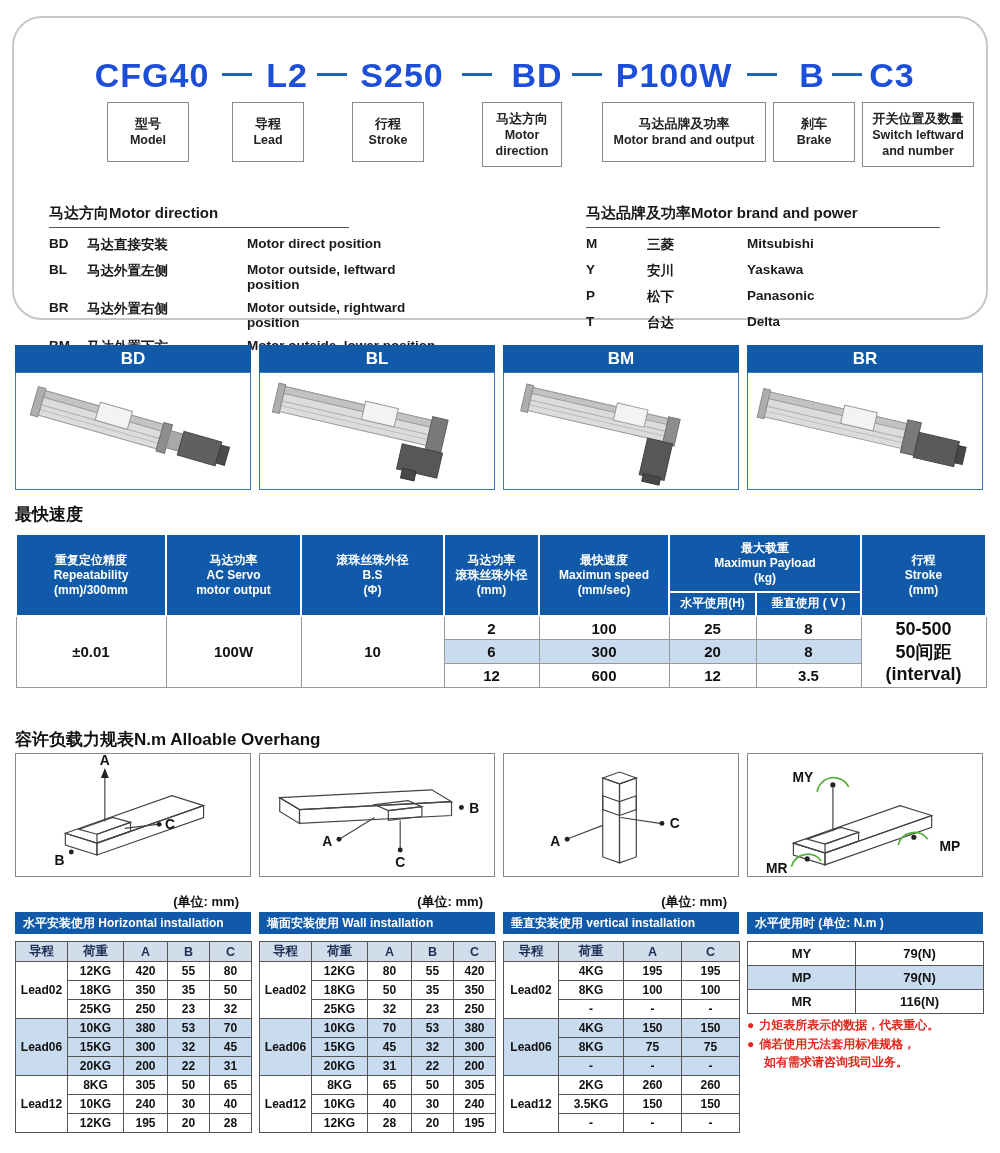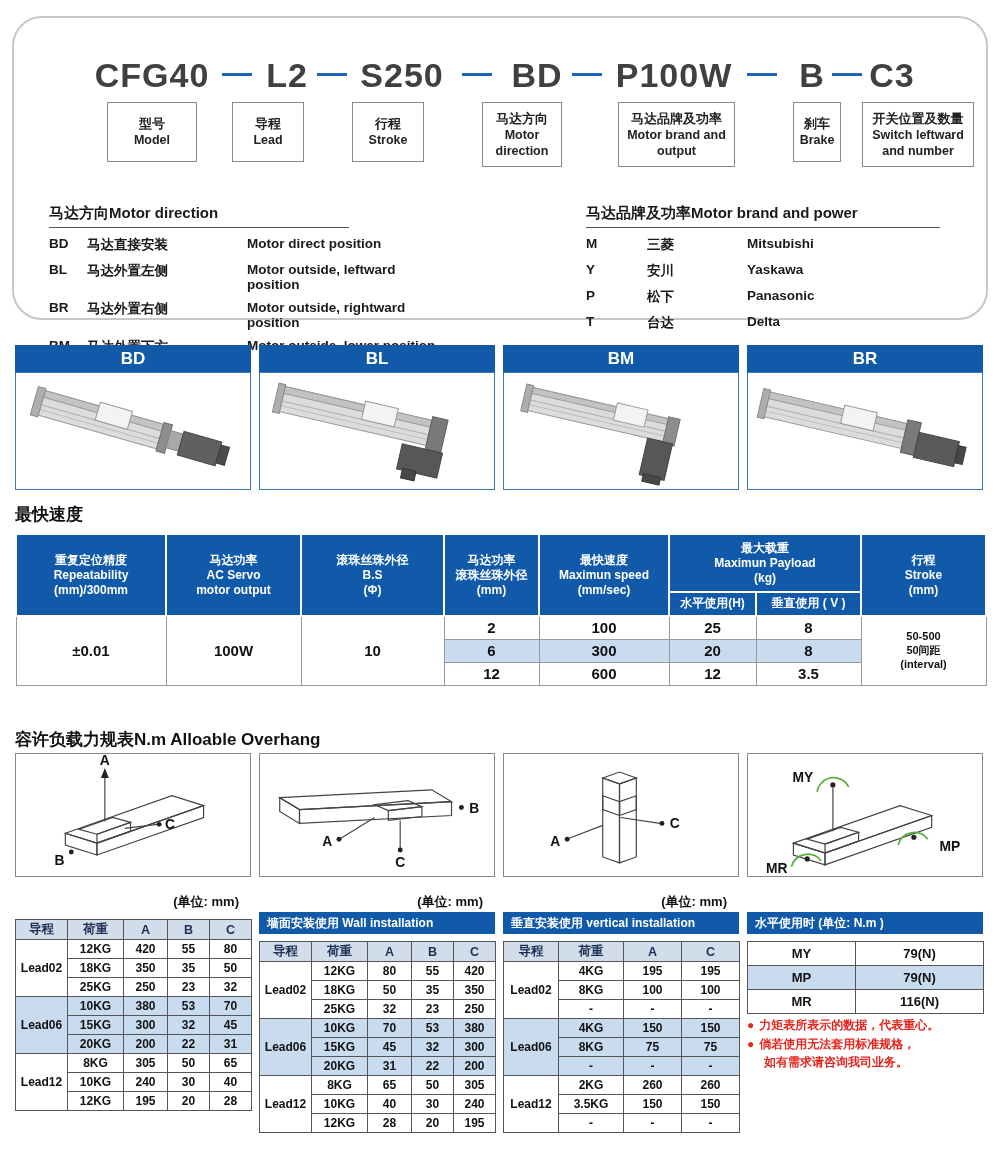--- a/index.html
+++ b/index.html
@@ -11,21 +11,21 @@
     font-family: "Liberation Sans", sans-serif;
     color: #111;
     overflow: hidden;
   }
   .abs { position: absolute; }
 
   
   .top-panel { left:12px; top:16px; width:976px; height:304px;
     border:2px solid #c7c7c7; border-radius:30px; background:#fff; }
   .model-seg { position:absolute; top:38px; transform:translateX(-50%);
-    color:#404040; font-size:34px; font-weight:bold; letter-spacing:1px; white-space:nowrap; }
+    color:#1d4ed8; font-size:34px; font-weight:bold; letter-spacing:1px; white-space:nowrap; }
   .model-dash { position:absolute; top:38px; transform:translateX(-50%);
     color:#1b64b5; font-size:30px; font-weight:bold; }
   .mlabel { position:absolute; top:84px; border:1px solid #8a8a8a; background:#fff;
     min-height:60px; padding:7px 3px; text-align:center;
     display:flex; flex-direction:column; justify-content:center; }
   .mlabel .cn { font-size:13px; font-weight:bold; color:#222; }
   .mlabel .en { font-size:12.5px; font-weight:bold; color:#222; line-height:1.25; }
 
   .legend-block { position:absolute; top:186px; }
   .legend-title { font-size:15px; font-weight:bold; color:#1a1a1a;
@@ -50,21 +50,21 @@
   .tech-table { position:absolute; left:15px; top:533px; width:970px;
     border-collapse:collapse; table-layout:fixed; }
   .tech-table thead th { background:#115aa9; color:#fff; font-size:12px; font-weight:bold;
     border:2px solid #fff; padding:2px; line-height:1.3; vertical-align:middle; }
   .tech-table thead tr.h1 th { height:58px; }
   .tech-table thead tr.h2 th { height:24px; }
   .tech-table tbody td { border:1px solid #999; background:#fff; text-align:center;
     font-weight:bold; font-size:15px; color:#111; height:23px; padding:1px 2px; vertical-align:middle; }
   .tech-table tbody tr.hl td { background:#c9dbef; }
   .tech-table .stroke-cell div, .tech-table thead th div { line-height:1.25; }
-  .tech-table .stroke-cell { font-size:11px; }
+  .tech-table .stroke-cell { font-size:18px; }
 
   
   .diagram-box { position:absolute; top:753px; width:236px; height:124px;
     border:1.5px solid #888; background:#fff; }
   .unit-label { position:absolute; top:893px; width:224px; text-align:right;
     font-size:13px; font-weight:bold; color:#111; }
 
   
   .tbl-group { position:absolute; top:912px; width:236px; }
   .tbl-title { height:22px; background:#115aa9; color:#fff; font-size:12px; font-weight:bold;
@@ -98,41 +98,41 @@
   <span class="model-seg" style="left:388px">S250</span>
   <span class="model-dash" style="left:463px">—</span>
   <span class="model-seg" style="left:523px">BD</span>
   <span class="model-dash" style="left:573px">—</span>
   <span class="model-seg" style="left:660px">P100W</span>
   <span class="model-dash" style="left:748px">—</span>
   <span class="model-seg" style="left:798px">B</span>
   <span class="model-dash" style="left:833px">—</span>
   <span class="model-seg" style="left:878px">C3</span>
 
-  <div class="mlabel" style="left:93px;width:90px">
+  <div class="mlabel" style="left:93px;width:82px">
     <div class="cn">型号</div>
     <div class="en">Model</div>
   </div>
   <div class="mlabel" style="left:218px;width:72px">
     <div class="cn">导程</div>
     <div class="en">Lead</div>
   </div>
   <div class="mlabel" style="left:338px;width:72px">
     <div class="cn">行程</div>
     <div class="en">Stroke</div>
   </div>
   <div class="mlabel" style="left:468px;width:80px">
     <div class="cn">马达方向</div>
     <div class="en">Motor direction</div>
   </div>
-  <div class="mlabel" style="left:604px;width:117px">
+  <div class="mlabel" style="left:588px;width:164px">
     <div class="cn">马达品牌及功率</div>
     <div class="en">Motor brand and output</div>
   </div>
-  <div class="mlabel" style="left:779px;width:48px">
+  <div class="mlabel" style="left:759px;width:82px">
     <div class="cn">刹车</div>
     <div class="en">Brake</div>
   </div>
   <div class="mlabel" style="left:848px;width:112px">
     <div class="cn">开关位置及数量</div>
     <div class="en">Switch leftward and number</div>
   </div>
 
   <div class="legend-block" style="left:35px;width:400px">
     <div class="legend-title" style="width:300px">马达方向Motor direction</div>
@@ -422,20 +422,21 @@
     <text x="194" y="98" text-anchor="start">MP</text>
     <text x="40" y="120" text-anchor="end">MR</text>
   </svg>
 </div>
 
 <div class="unit-label" style="left:15px">(单位: mm)</div>
 <div class="unit-label" style="left:259px">(单位: mm)</div>
 <div class="unit-label" style="left:503px">(单位: mm)</div>
 
 <div class="tbl-group" style="left:15px">
+  <div class="tbl-title">水平安装使用 Horizontal installation</div>
   <table class="inst-table">
     <colgroup>
         <col style="width:52px">
         <col style="width:56px">
         <col style="width:44px">
         <col style="width:42px">
         <col style="width:42px">
       </colgroup>
     <tbody>
         <tr>

